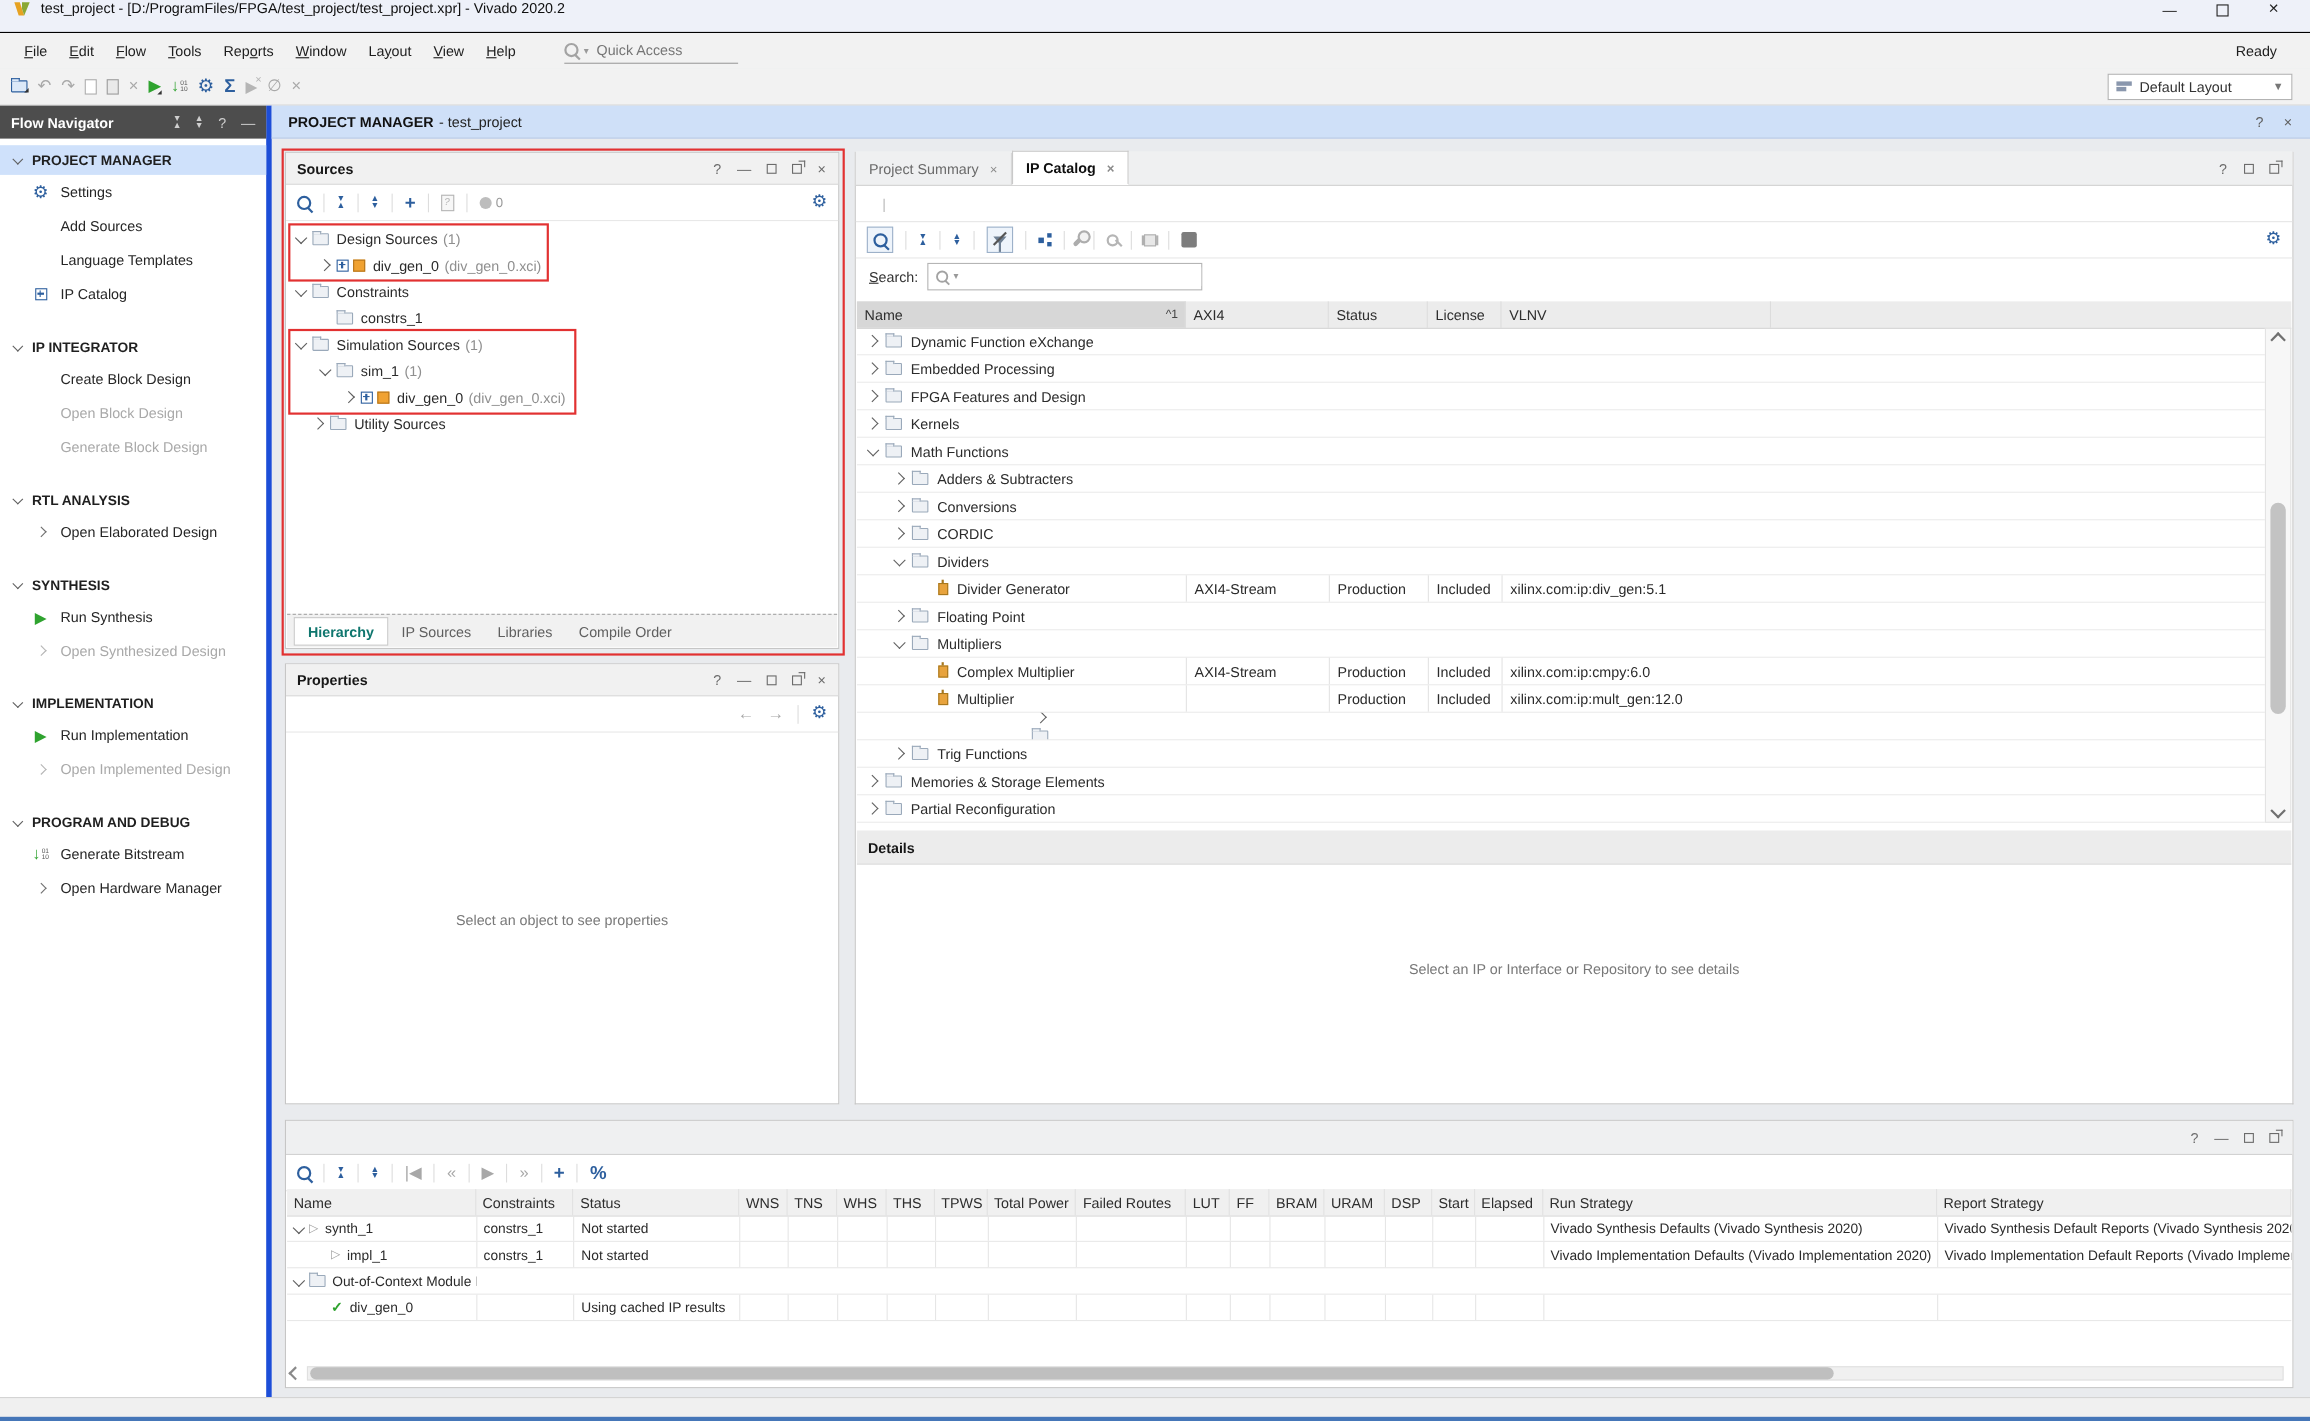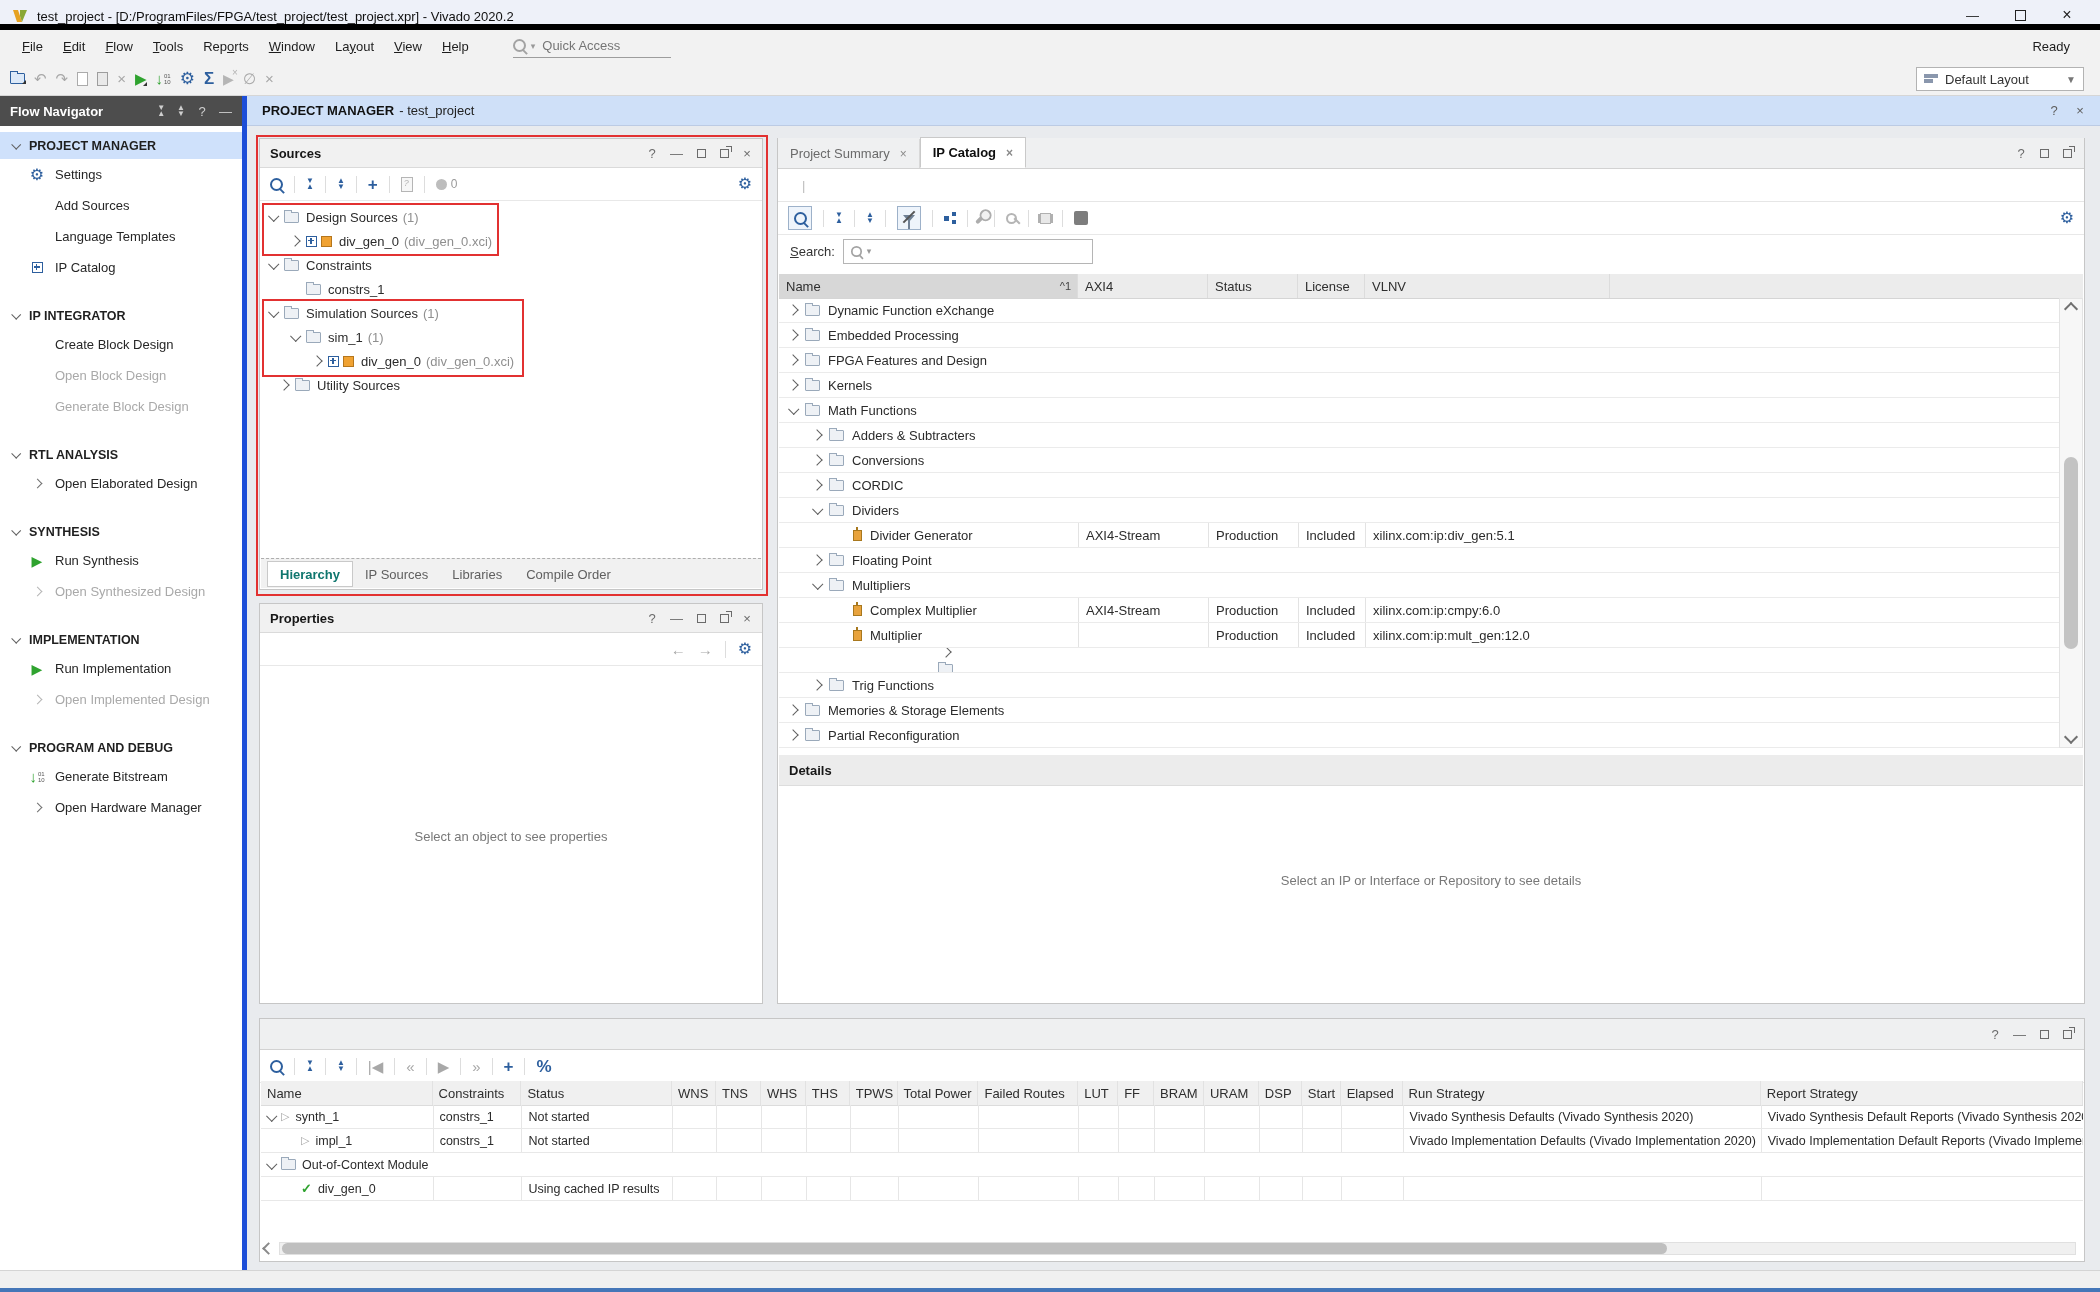--- a/index.html
+++ b/index.html
@@ -1,20 +1,20 @@
 <!DOCTYPE html>
 <html><head>
 <meta charset="utf-8">
 <style>
   html,body{margin:0;padding:0}
   #root{position:relative;width:2100px;height:1292px;overflow:hidden;background:#e9ebee;
         font-family:"Liberation Sans",sans-serif;font-size:13px;color:#333}
   
   .titlebar{position:absolute;left:0;top:0;width:2100px;height:30px;background:#eef1f9;
-            border-bottom:6px solid #000000;display:flex;align-items:flex-end;padding:0 12px;box-sizing:border-box}
+            border-bottom:1px solid #000000;display:flex;align-items:flex-start;padding:0 12px;box-sizing:border-box}
   .logo{width:16px;height:16px}
   .title-text{margin-left:9px;color:#101010;font-size:13px}
   .win-controls{margin-left:auto;display:flex;gap:36px;padding-right:16px;color:#222}
   .win-controls .wic{font-size:13px;cursor:default}
   
   .menubar{position:absolute;left:0;top:30px;width:2100px;height:32px;background:#f2f2f2;
            display:flex;align-items:center;padding-left:12px;box-sizing:border-box}
   .menu-item{padding:0 10px;color:#1d1d1d}
   .menu-item u{text-decoration:underline}
   .quick-access{margin-left:34px;width:158px;height:22px;border-bottom:1px solid #9d9d9d;
@@ -506,21 +506,21 @@
   </div>
         <div class="tree-row" style="padding-left: 52px;">
     <span class="chev closed"></span>
     <span class="row-ic" style="display:inline-flex;gap:4px;align-items:center">
             <i class="hierblue"></i>
             <i class="ipsq"></i>
           </span>
     <span class="lab">div_gen_0</span>
     <span class="suffix">(div_gen_0.xci)</span>
   </div>
-        <div class="tree-row" style="padding-left: 7px; margin-left: 12px;">
+        <div class="tree-row" style="padding-left: 24px;">
     <span class="chev closed"></span>
     <span class="row-ic" style="display:inline-flex;gap:4px;align-items:center">
             <i class="fold"></i>
           </span>
     <span class="lab">Utility Sources</span>
 
   </div>
       </div>
     <div class="src-tabs">
         <span class="btab active">

